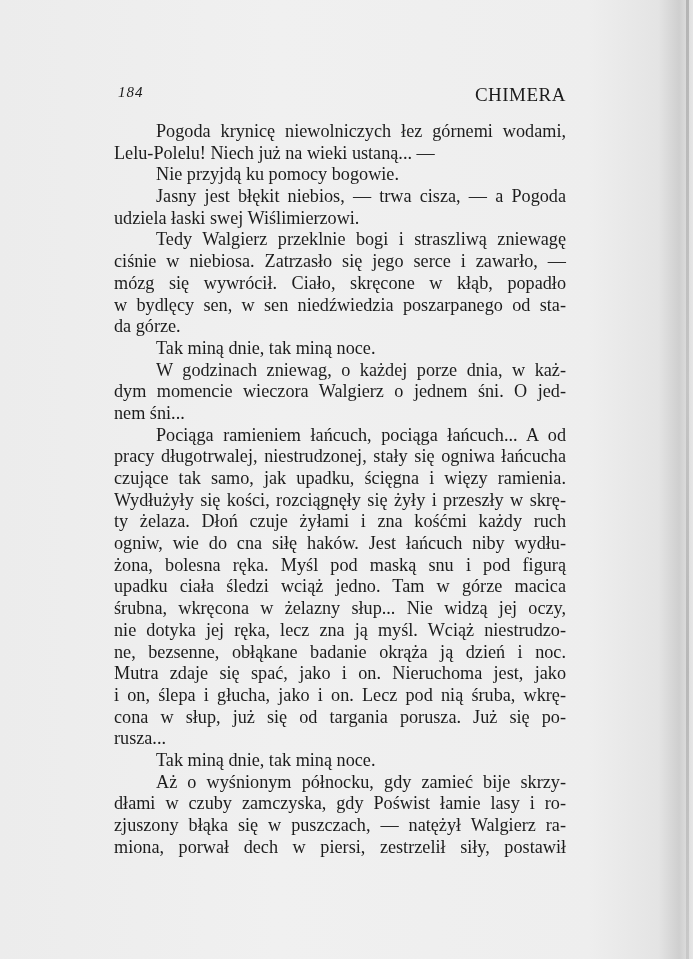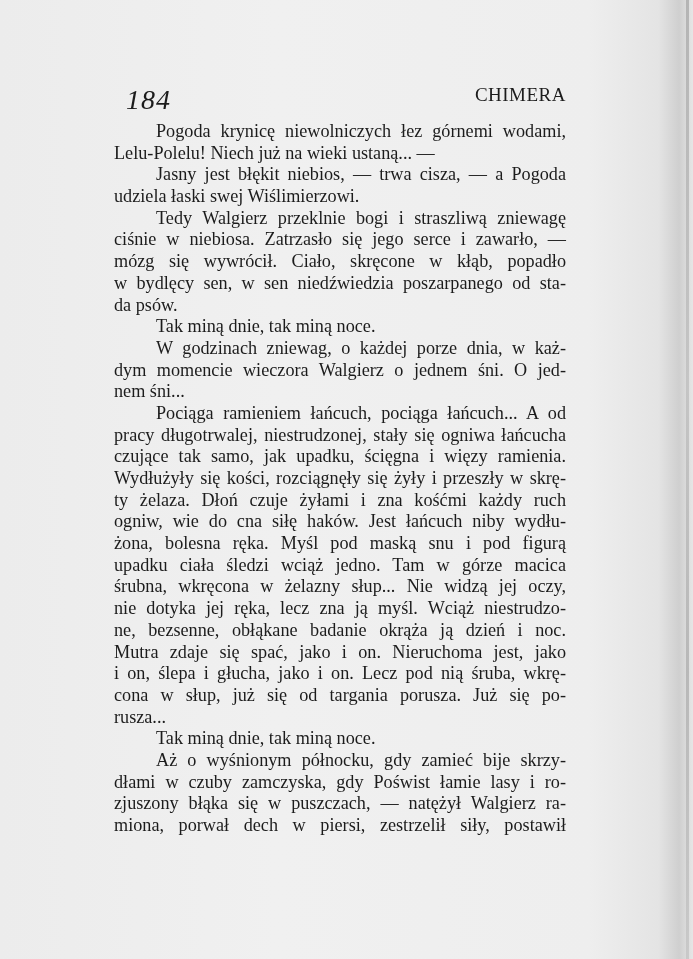--- a/index.html
+++ b/index.html
@@ -16,22 +16,22 @@
   }
   .edge {
     position: absolute; right: 4px; top: 0; width: 3px; height: 959px;
     background: linear-gradient(180deg, #9a9a9a, #b5b5b5 40%, #a0a0a0 70%, #bcbcbc);
     opacity: 0.6;
   }
   .header {
     position: absolute; left: 114px; top: 84px; width: 452px; height: 24px;
   }
   .page-number {
-    position: absolute; left: 12px; top: 0;
-    font-style: italic; font-size: 28px; letter-spacing: 1px;
+    position: absolute; left: 4px; top: 0;
+    font-style: italic; font-size: 15px; letter-spacing: 1px;
   }
   .running-title {
     position: absolute; right: 0; top: 0;
     font-size: 19px; letter-spacing: 0.5px;
   }
   .body-text {
     position: absolute; left: 114px; top: 121px; width: 452px;
   }
   .line {
     height: 21.7px; line-height: 21.7px; font-size: 18.2px;
@@ -47,27 +47,28 @@
   <div class="edge"></div>
 
   <div class="header">
     <span class="page-number">184</span>
     <span class="running-title">CHIMERA</span>
   </div>
 
   <div class="body-text" id="body-text">
       <div class="line indent">Pogoda krynicę niewolniczych łez górnemi wodami,</div>
       <div class="line last">Lelu-Polelu! Niech już na wieki ustaną... —</div>
+      <div class="line indent last">Nie przyjdą ku pomocy bogowie.</div>
       <div class="line indent">Jasny jest błękit niebios, — trwa cisza, — a Pogoda</div>
       <div class="line last">udziela łaski swej Wiślimierzowi.</div>
       <div class="line indent">Tedy Walgierz przeklnie bogi i straszliwą zniewagę</div>
       <div class="line">ciśnie w niebiosa. Zatrzasło się jego serce i zawarło, —</div>
       <div class="line">mózg się wywrócił. Ciało, skręcone w kłąb, popadło</div>
       <div class="line">w bydlęcy sen, w sen niedźwiedzia poszarpanego od sta-</div>
-      <div class="line last">da psów.</div>
+      <div class="line last">da górze.</div>
       <div class="line indent last">Tak miną dnie, tak miną noce.</div>
       <div class="line indent">W godzinach zniewag, o każdej porze dnia, w każ-</div>
       <div class="line">dym momencie wieczora Walgierz o jednem śni. O jed-</div>
       <div class="line last">nem śni...</div>
       <div class="line indent">Pociąga ramieniem łańcuch, pociąga łańcuch... A od</div>
       <div class="line">pracy długotrwalej, niestrudzonej, stały się ogniwa łańcucha</div>
       <div class="line">czujące tak samo, jak upadku, ścięgna i więzy ramienia.</div>
       <div class="line">Wydłużyły się kości, rozciągnęły się żyły i przeszły w skrę-</div>
       <div class="line">ty żelaza. Dłoń czuje żyłami i zna kośćmi każdy ruch</div>
       <div class="line">ogniw, wie do cna siłę haków. Jest łańcuch niby wydłu-</div>

